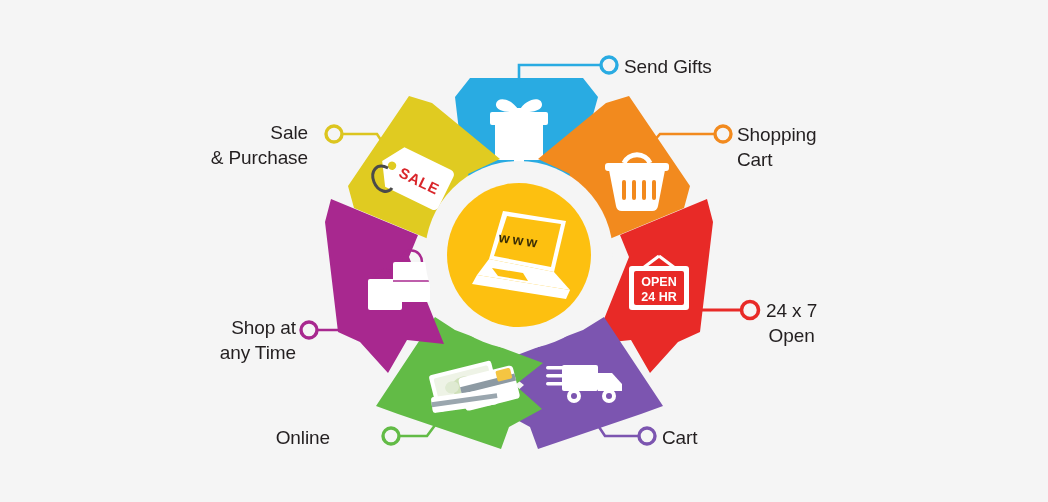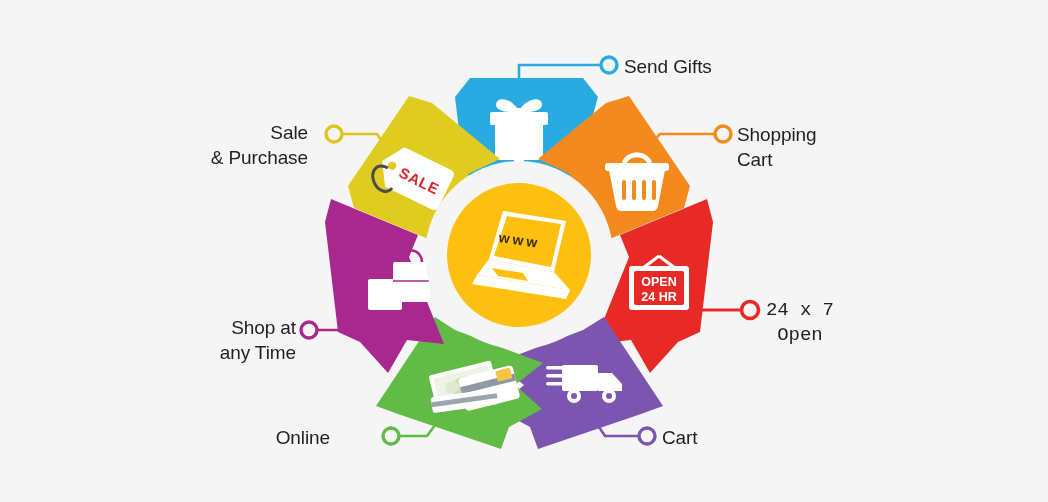--- a/index.html
+++ b/index.html
@@ -248,21 +248,21 @@
         <text x="519" y="245" fill="#3a2d06" font-family="Liberation Sans, sans-serif" font-size="14" font-weight="bold" text-anchor="middle" letter-spacing="3" transform="rotate(8 519 245)">www</text>
       </g>
     </g>
   </svg>
 
   <div class="label right" style="left:737px; top:122px;">Shopping
 Cart</div>
 
   <div class="label right" style="left:624px; top:54px;">Send Gifts</div>
 
-  <div class="label center" style="left:766px; top:298px;font-family:Liberation Mono, monospace;">24 x 7
+  <div class="label center" style="left:766px; top:298px;">24 x 7
 Open</div>
 
   <div class="label right" style="left:662px; top:425px;">Cart</div>
 
   <div class="label left" style="left:258px; top:425px; width:72px;">Online</div>
 
   <div class="label left" style="left:168px; top:315px; width:128px;">Shop at
 any Time</div>
 
   <div class="label left" style="left:160px; top:120px; width:148px;">Sale

